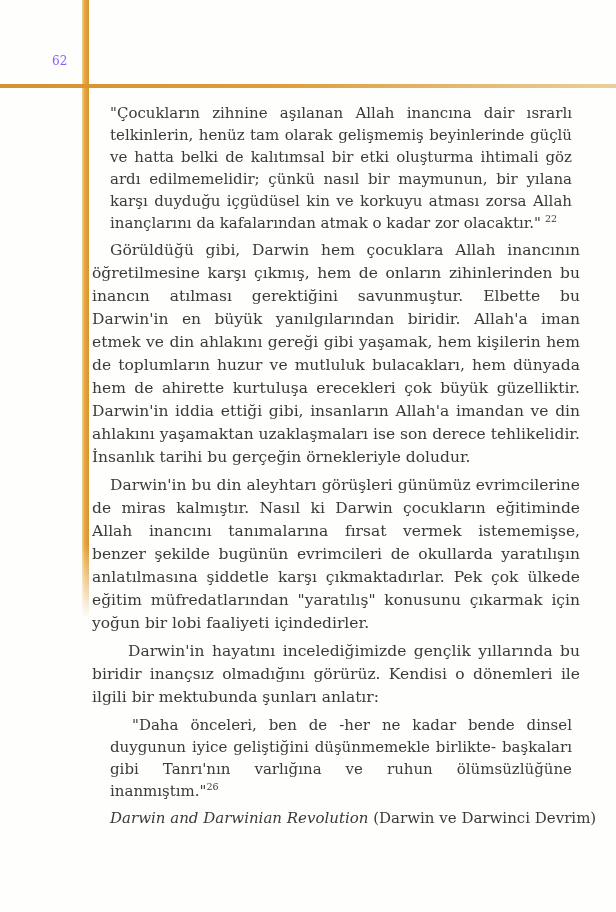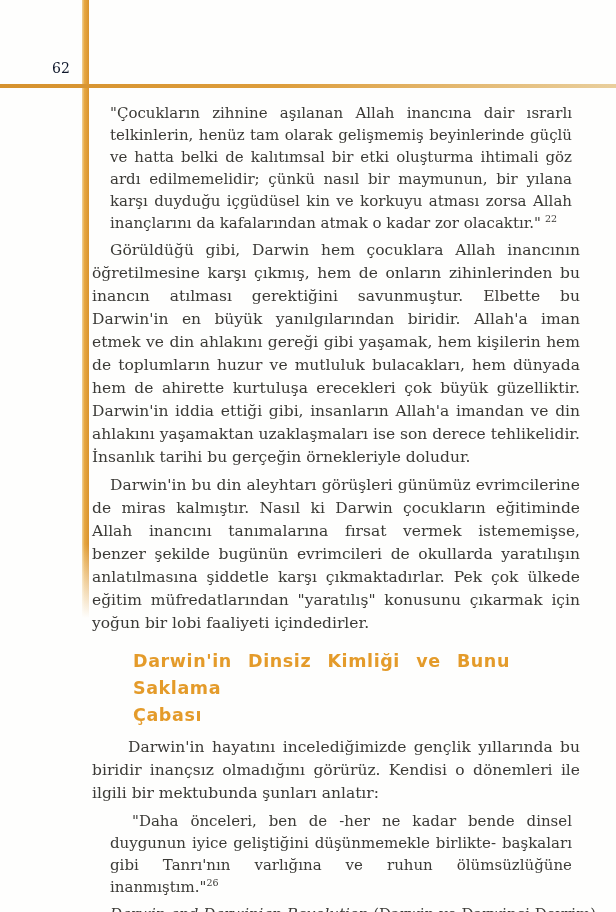--- a/index.html
+++ b/index.html
@@ -20,22 +20,22 @@
         rgba(254,254,253,0) 0%, rgba(254,254,253,0) 88%, rgba(254,254,253,1) 100%),
       linear-gradient(to right, #f0d39b 0%, #e7a843 35%, #d9922c 100%);
   }
   
   .hrule {
     position:absolute; left:0; top:84px;
     width:616px; height:4px;
     background:linear-gradient(to right, #d6922e 0%, #dd9d3b 45%, #e9cf9d 100%);
   }
   .pagenum {
-    position:absolute; left:52px; top:60px;
-    font-size:14px; color:#0f172a;
+    position:absolute; left:52px; top:54px;
+    font-size:12px; color:#8b5cf6;
   }
   .running-title {
     position:absolute; left:90px; right:20px; top:63px;
     text-align:center;
     font-size:12.5px; color:#8b8680;
     letter-spacing:2.2px; word-spacing:5px;
   }
   .content {
     position:absolute; left:92px; top:98px; width:488px;
     color:#3b3a36;
@@ -80,24 +80,20 @@
 
 
   <div class="content">
 
     <p class="quote"><span>"Çocukların zihnine aşılanan Allah inancına dair ısrarlı telkinlerin, henüz tam olarak gelişmemiş beyinlerinde güçlü ve hatta belki de kalıtımsal bir etki oluşturma ihtimali göz ardı edilmemelidir; çünkü nasıl bir maymunun, bir yılana karşı duyduğu içgüdüsel kin ve korkuyu atması zorsa Allah inançlarını da kafalarından atmak o kadar zor olacaktır."</span><sup class="fnref spaced">22</sup></p>
 
     <p class="para">Görüldüğü gibi, Darwin hem çocuklara Allah inancının öğretilmesine karşı çıkmış, hem de onların zihinlerinden bu inancın atılması gerektiğini savunmuştur. Elbette bu Darwin'in en büyük yanılgılarından biridir. Allah'a iman etmek ve din ahlakını gereği gibi yaşamak, hem kişilerin hem de toplumların huzur ve mutluluk bulacakları, hem dünyada hem de ahirette kurtuluşa erecekleri çok büyük güzelliktir. Darwin'in iddia ettiği gibi, insanların Allah'a imandan ve din ahlakını yaşamaktan uzaklaşmaları ise son derece tehlikelidir. İnsanlık tarihi bu gerçeğin örnekleriyle doludur.</p>
 
     <p class="para">Darwin'in bu din aleyhtarı görüşleri günümüz evrimcilerine de miras kalmıştır. Nasıl ki Darwin çocukların eğitiminde Allah inancını tanımalarına fırsat vermek istememişse, benzer şekilde bugünün evrimcileri de okullarda yaratılışın anlatılmasına şiddetle karşı çıkmaktadırlar. Pek çok ülkede eğitim müfredatlarından "yaratılış" konusunu çıkarmak için yoğun bir lobi faaliyeti içindedirler.</p>
 
-    <div class="heading">
-      <div class="h-line1">Darwin'in Dinsiz Kimliği ve Bunu Saklama</div>
-      <div class="h-line2">Çabası</div>
-    </div>
 
     <p class="para big-indent">Darwin'in hayatını incelediğimizde gençlik yıllarında bu biridir inançsız olmadığını görürüz. Kendisi o dönemleri ile ilgili bir mektubunda şunları anlatır:</p>
 
     <p class="quote first-indent"><span>"Daha önceleri, ben de -her ne kadar bende dinsel duygunun iyice geliştiğini düşünmemekle birlikte- başkaları gibi Tanrı'nın varlığına ve ruhun ölümsüzlüğüne inanmıştım."</span><sup class="fnref">26</sup></p>
 
     <p class="citation"><span class="cit-italic">Darwin and Darwinian Revolution</span><span> (Darwin ve Darwinci Devrim)</span></p>
 
   </div>
 </div>
 

